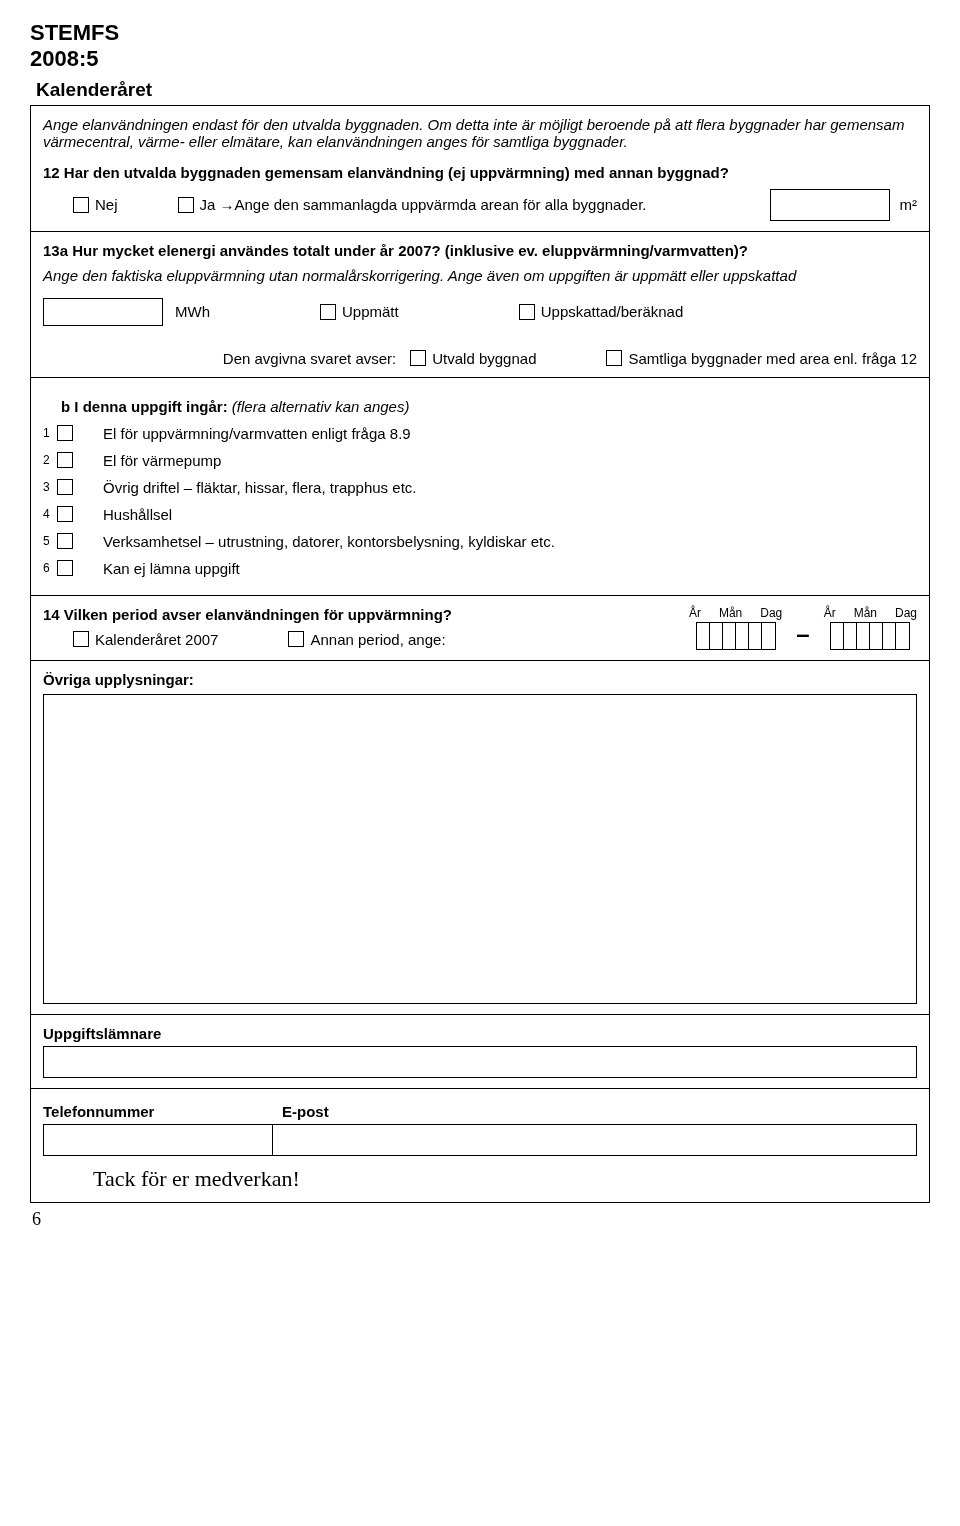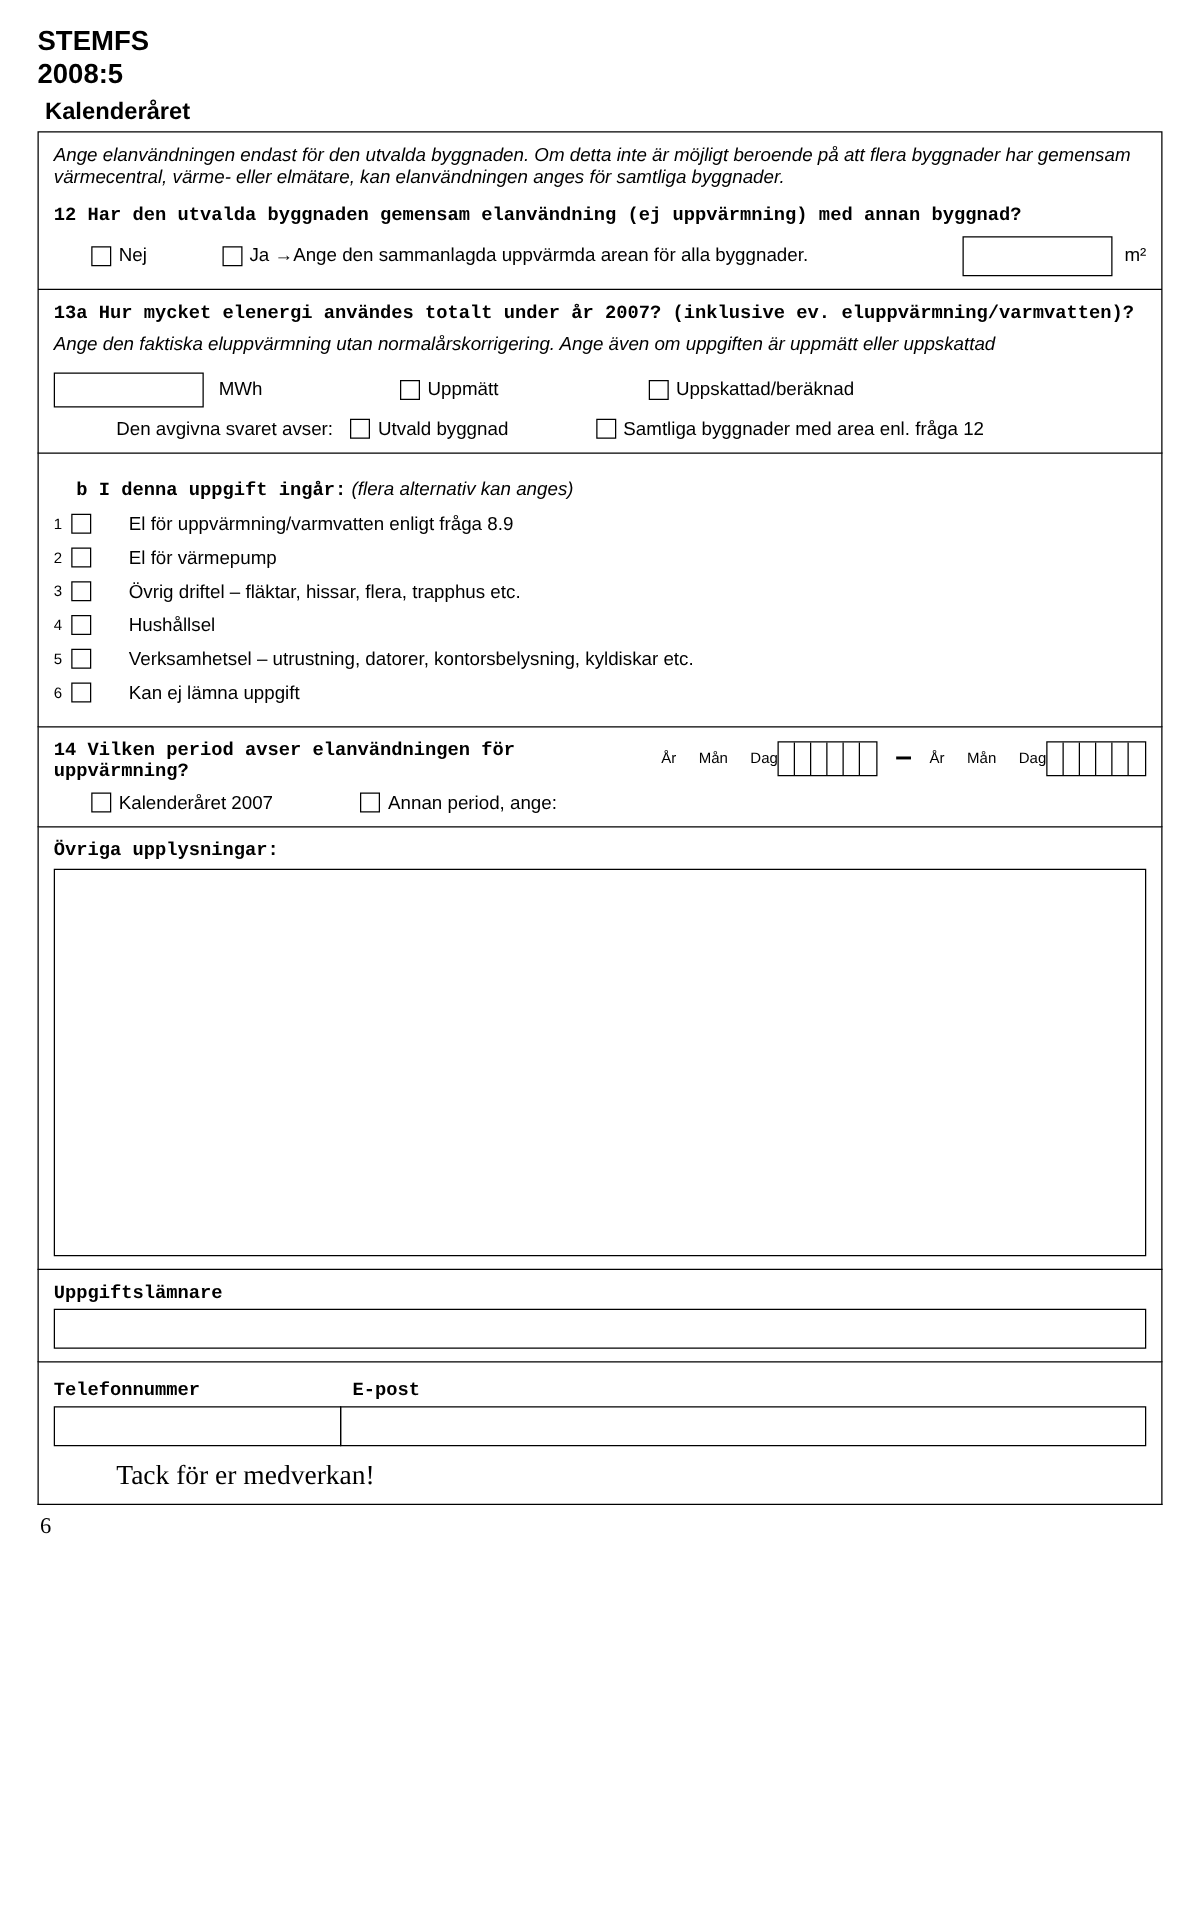--- a/index.html
+++ b/index.html
@@ -25,21 +25,21 @@
   }
   .box {
     border: 1.5px solid #000;
     padding: 10px 12px;
     margin-bottom: 0;
   }
   .box + .box {
     border-top: none;
   }
   .italic { font-style: italic; }
-  .bold { font-weight: bold; font-family: Liberation Mono, monospace; }
+  .bold { font-weight: bold; }
   .cb {
     display: inline-block;
     width: 16px;
     height: 16px;
     border: 1.5px solid #000;
     vertical-align: middle;
     margin-right: 6px;
     flex-shrink: 0;
   }
   .input-box {
@@ -50,27 +50,27 @@
     vertical-align: middle;
   }
   .row { display: flex; align-items: center; }
   .gap1 { margin-top: 8px; }
   .gap2 { margin-top: 14px; }
   .q12-label { margin-right: 30px; }
   .area-input { width: 120px; height: 32px; margin-left: auto; }
   .m2 { margin-left: 10px; }
   .mwh-row { display: flex; align-items: center; margin-top: 14px; }
   .mwh-input { width: 120px; height: 28px; margin-right: 12px; }
-  .avser-row { display: flex; align-items: center; margin-top: 9px; }
+  .avser-row { display: flex; align-items: center; margin-top: 24px; justify-content: flex-end; }
   .avser-label { margin-right: 14px; margin-left: 50px; }
   .num-list { margin-top: 10px; }
   .num-list .item { display: flex; align-items: center; margin-top: 10px; }
   .num-list .num { font-size: 12px; width: 14px; }
   .date-group { display: flex; gap: 14px; }
-  .date-col { display: flex; flex-direction: row; align-items: center; }
+  .date-col { display: flex; flex-direction: column; align-items: center; }
   .date-labels { display: flex; gap: 18px; font-size: 12px; margin-bottom: 2px; }
   .date-box {
     display: flex;
     border: 1px solid #000;
     height: 28px;
   }
   .date-seg {
     width: 13px;
     border-right: 1px solid #000;
   }

